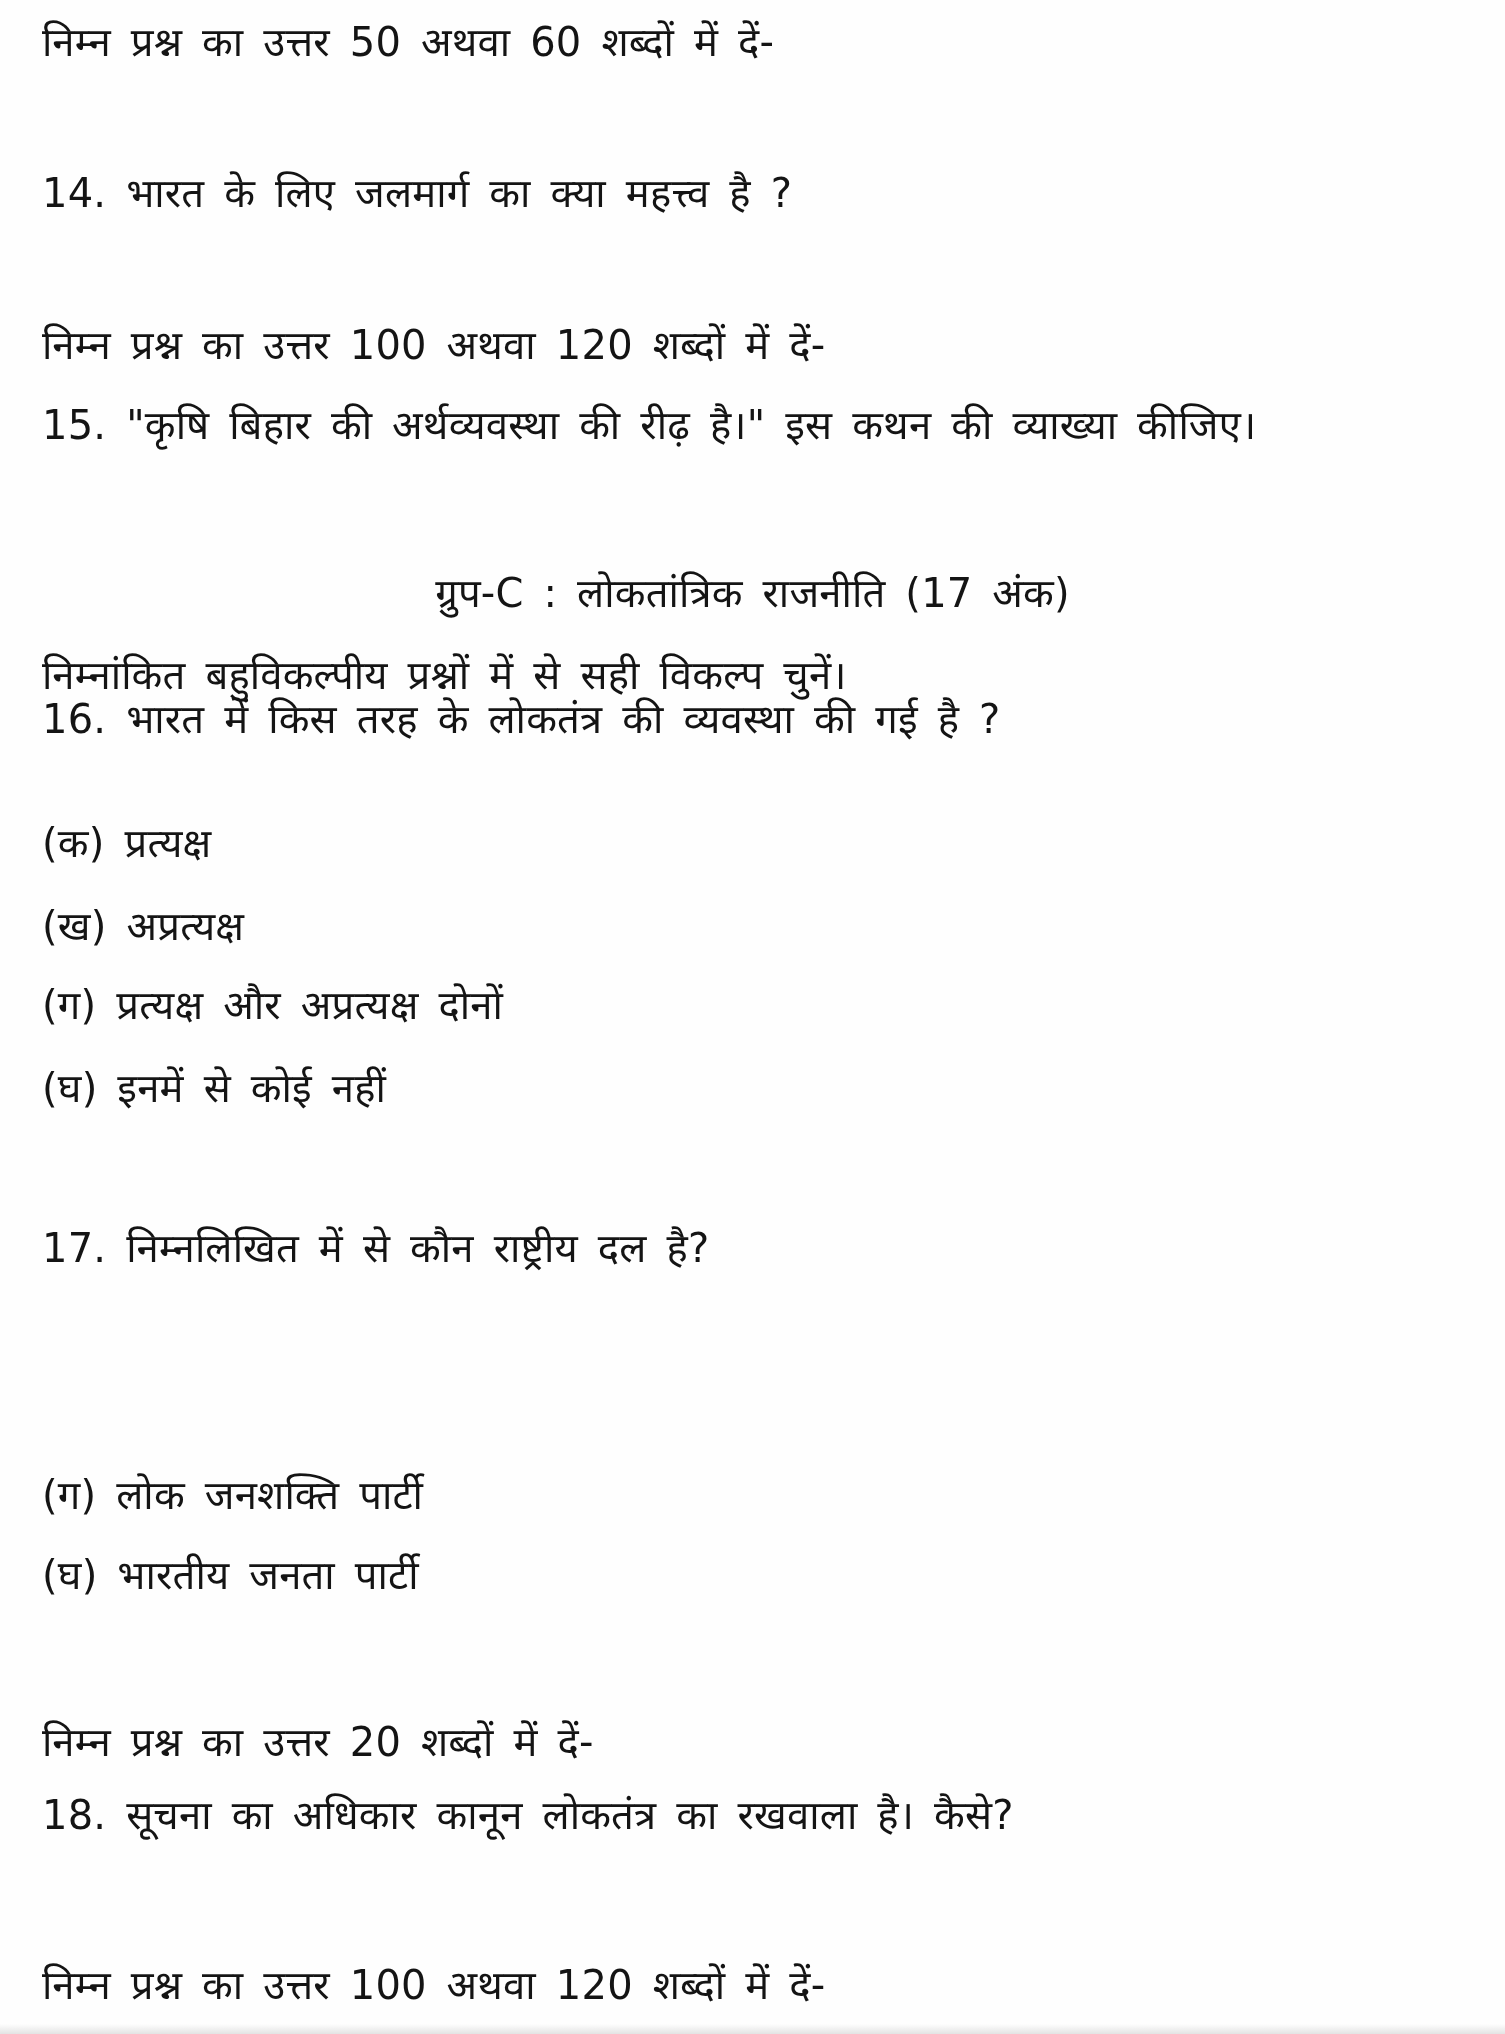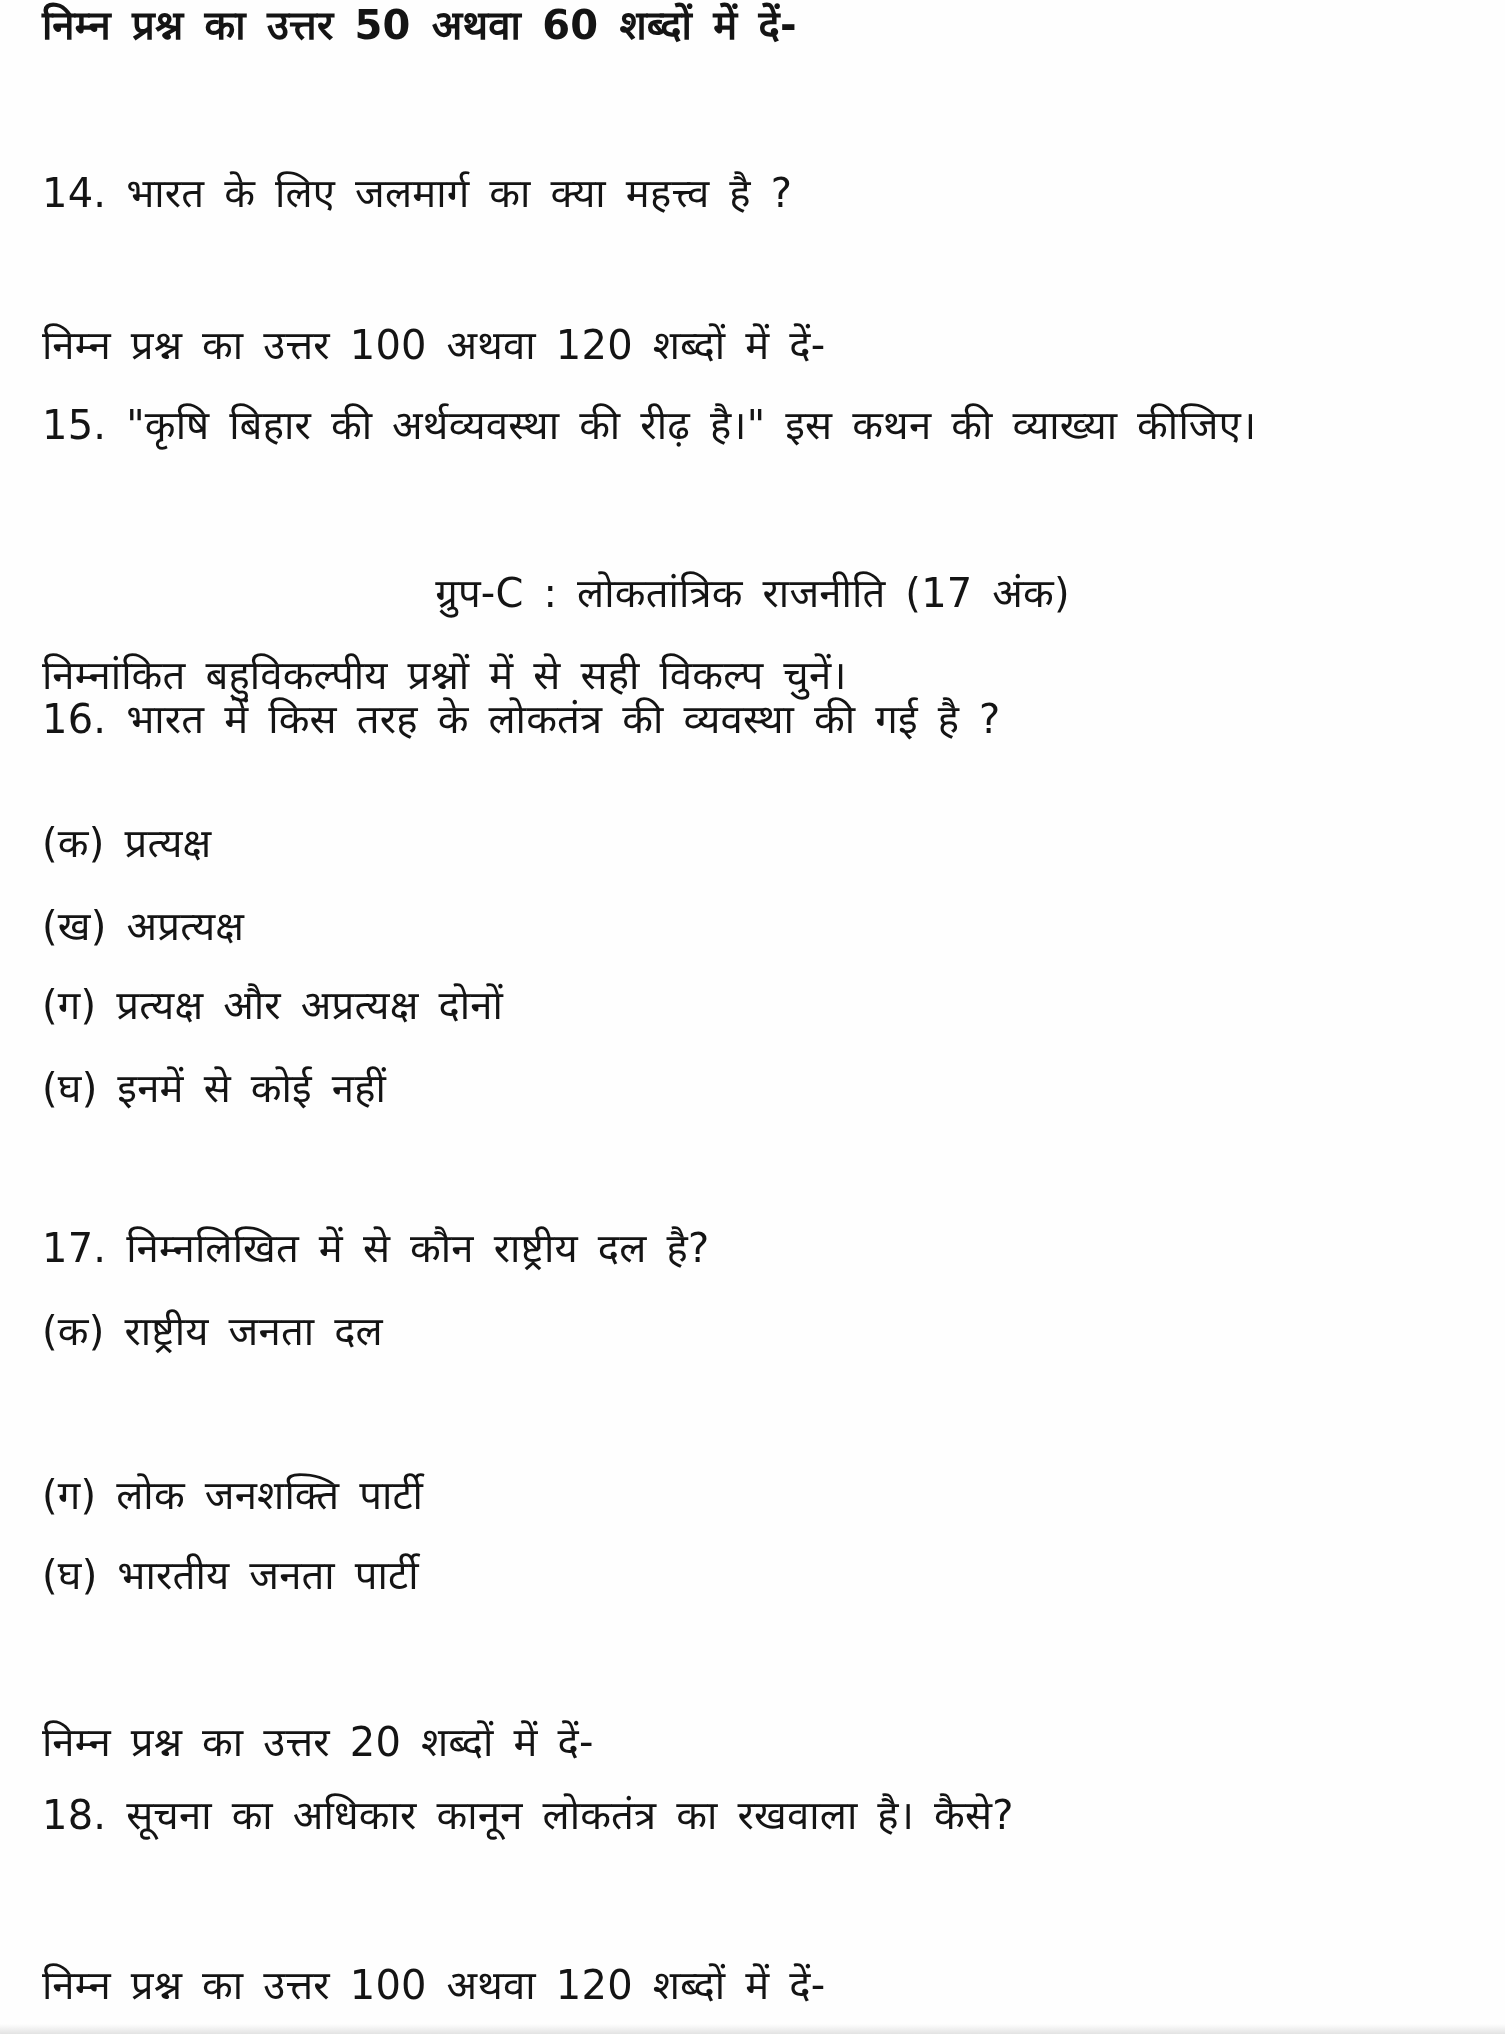--- a/index.html
+++ b/index.html
@@ -35,21 +35,21 @@
   }
   .bottom-edge {
     position: absolute;
     left: 0;
     bottom: 0;
     width: 100%;
     height: 10px;
     background: linear-gradient(to bottom, rgba(255,255,255,0), #e3e3e3);
   }
   
-  .l1  { top: 2px; font-weight: bold; }
+  .l1  { top: 19px; }
   .l2  { top: 82px; }
   .l3  { top: 170px; }
   .l4  { top: 322px; }
   .l5  { top: 402px; }
   .l6  { top: 570px; }
   .l7  { top: 652px; }
   .l8  { top: 696px; }
   .l9  { top: 820px; }
   .l10 { top: 903px; }
   .l11 { top: 982px; }
@@ -77,21 +77,20 @@
   <div class="line l6 heading">ग्रुप-C : लोकतांत्रिक राजनीति (17 अंक)</div>
   <div class="line l7">निम्नांकित बहुविकल्पीय प्रश्नों में से सही विकल्प चुनें।</div>
 
   <div class="line l8">16. भारत में किस तरह के लोकतंत्र की व्यवस्था की गई है ?</div>
   <div class="line l9">(क) प्रत्यक्ष</div>
   <div class="line l10">(ख) अप्रत्यक्ष</div>
   <div class="line l11">(ग) प्रत्यक्ष और अप्रत्यक्ष दोनों</div>
   <div class="line l12">(घ) इनमें से कोई नहीं</div>
 
   <div class="line l13">17. निम्नलिखित में से कौन राष्ट्रीय दल है?</div>
-  <div class="line l14">(क) राष्ट्रीय जनता दल</div>
   <div class="line l16">(ग) लोक जनशक्ति पार्टी</div>
   <div class="line l17">(घ) भारतीय जनता पार्टी</div>
 
   <div class="line l18">निम्न प्रश्न का उत्तर 20 शब्दों में दें-</div>
   <div class="line l19">18. सूचना का अधिकार कानून लोकतंत्र का रखवाला है। कैसे?</div>
 
   <div class="line l20">निम्न प्रश्न का उत्तर 100 अथवा 120 शब्दों में दें-</div>
 
   <div class="bottom-edge"></div>
 </div>

